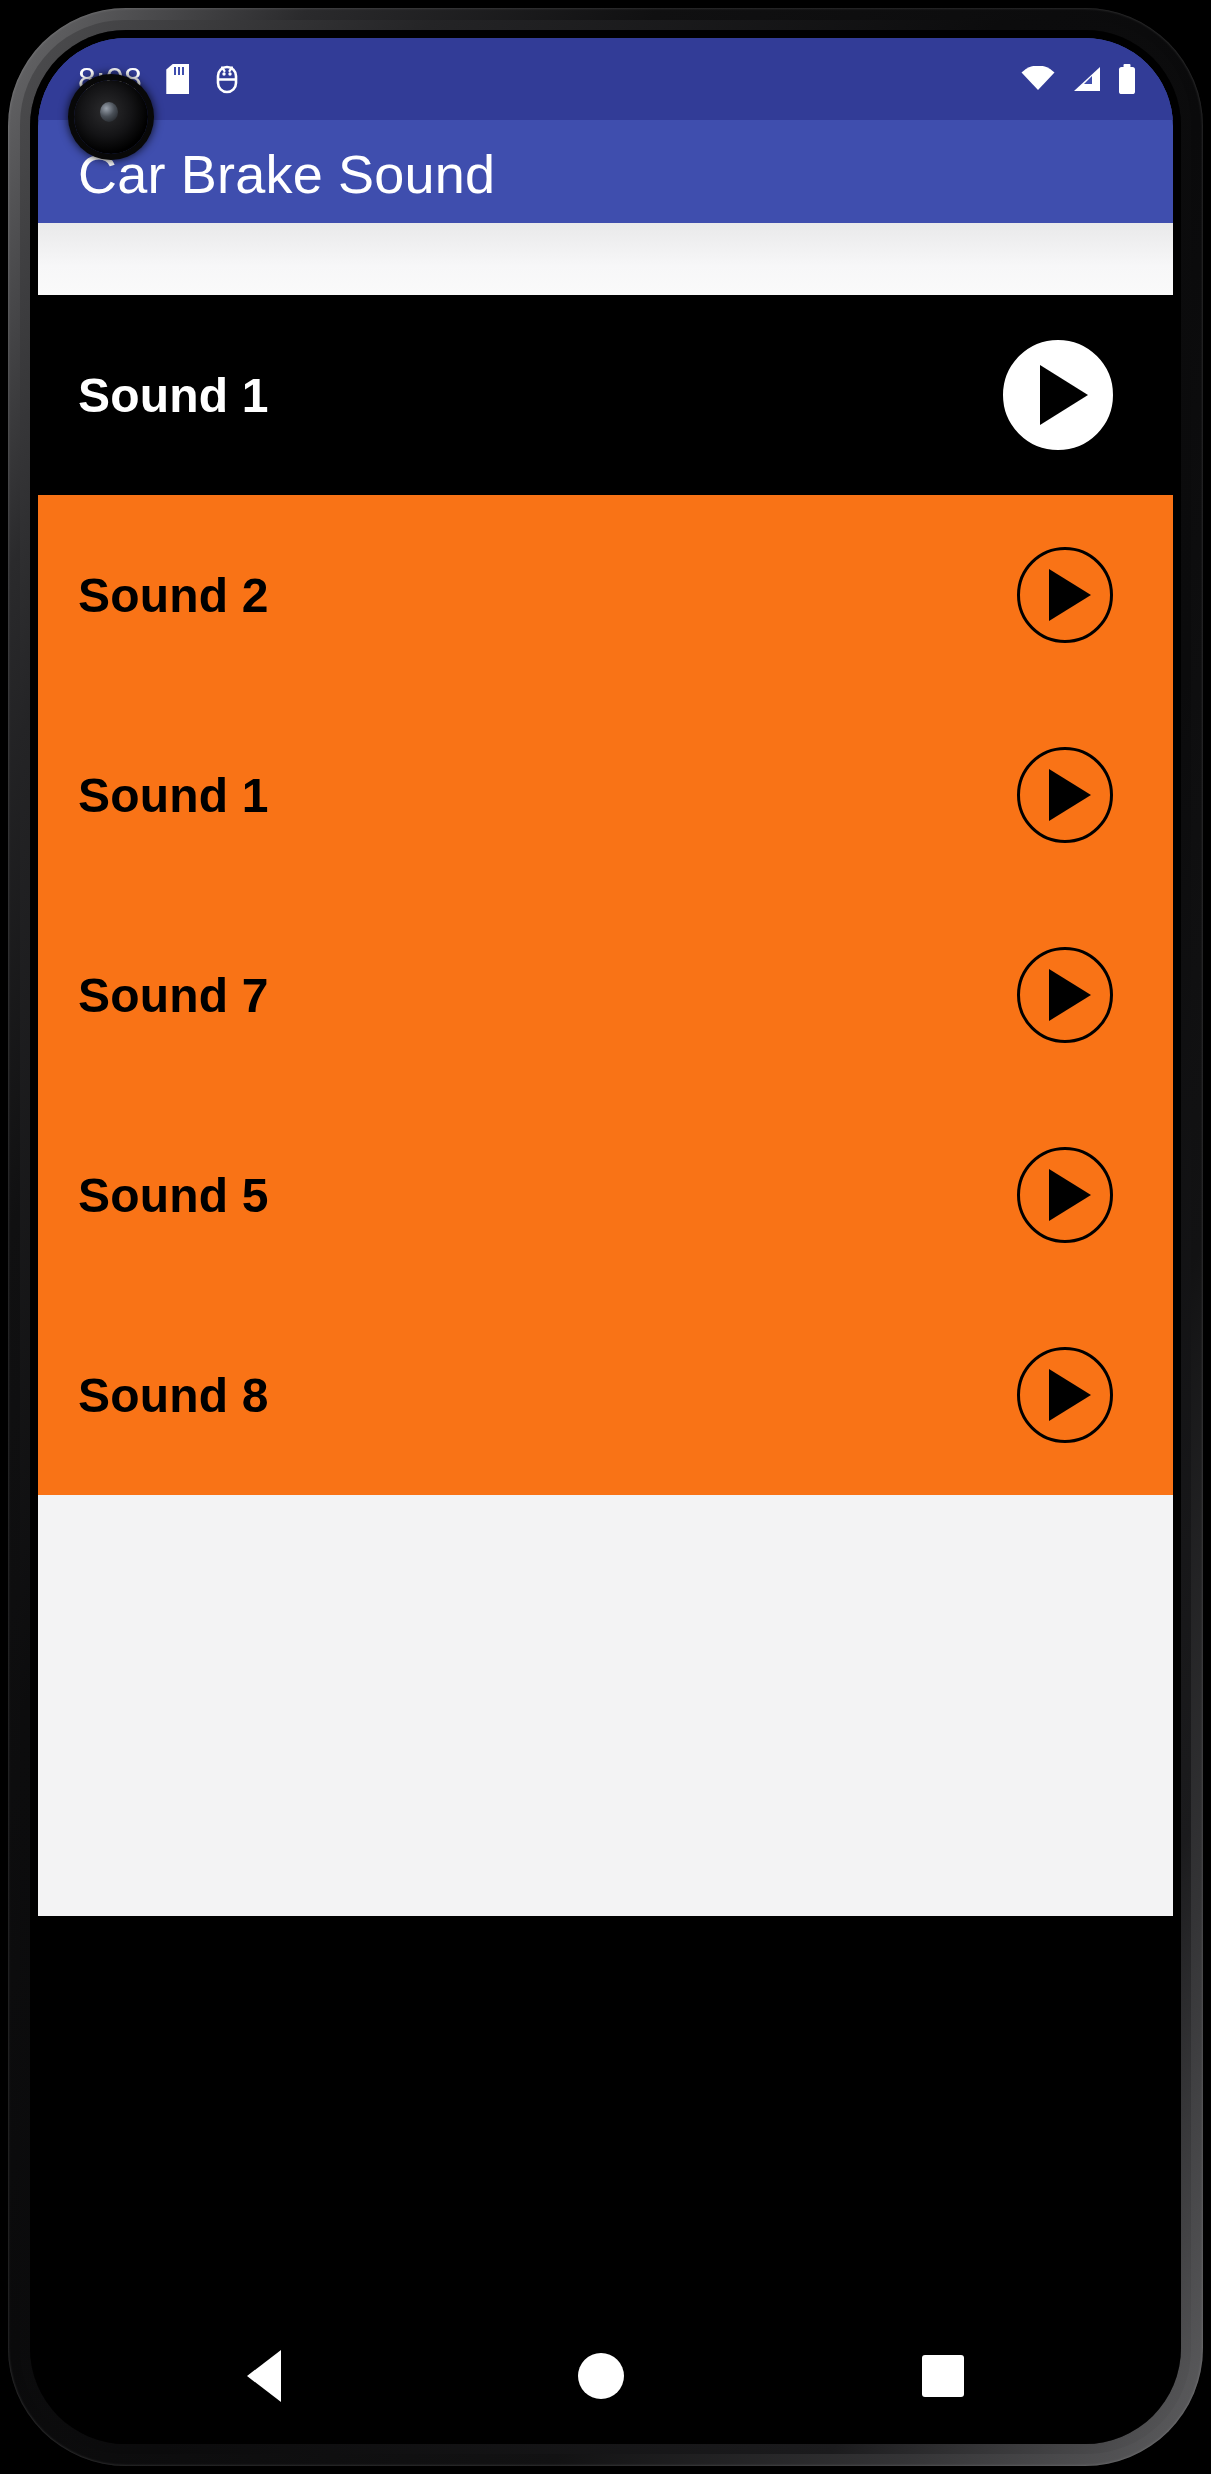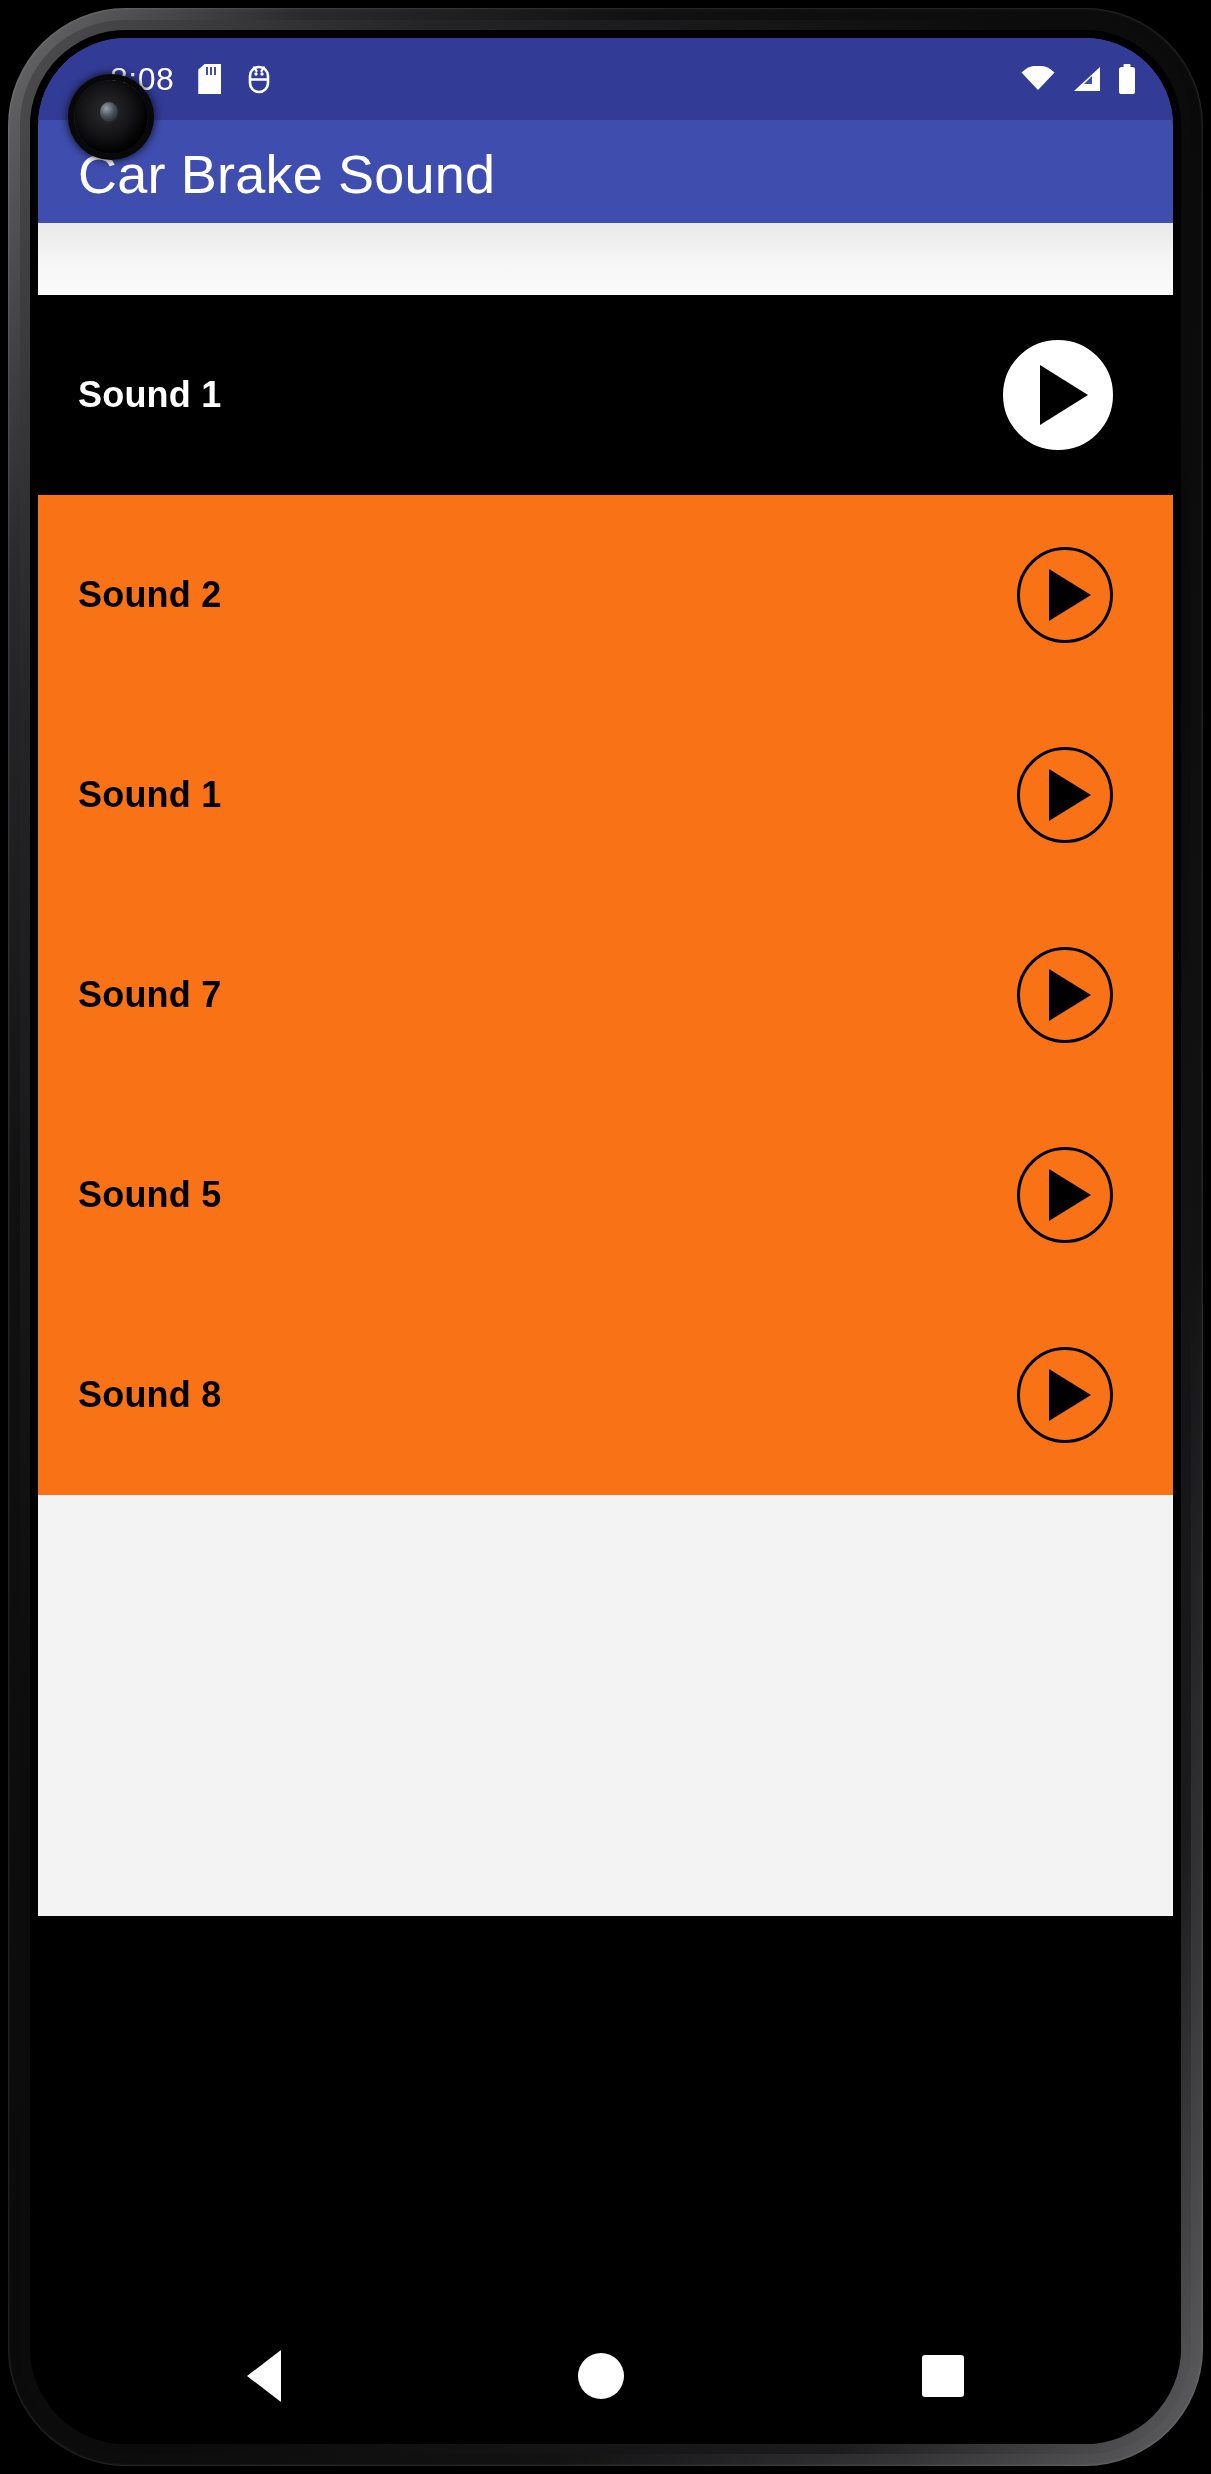--- a/index.html
+++ b/index.html
@@ -60,21 +60,21 @@
     background:#323c97;
   }
   .statusbar{
     position:absolute; left:0; top:0;
     width:100%; height:82px;
     display:flex; align-items:center;
     padding:0 36px 0 40px;
     color:#fff;
   }
   .sb-left{ display:flex; align-items:center; gap:24px; }
-  .sb-time{ font-size:32px; font-weight:400; letter-spacing:.5px;margin-left:32px; }
+  .sb-time{ font-size:32px; font-weight:400; letter-spacing:.5px; }
   .sb-right{ margin-left:auto; display:flex; align-items:center; gap:15px; }
 
   .icon-sdcard{
     width:23px; height:30px; position:relative;
     background:#fff;
     clip-path:polygon(28% 0,100% 0,100% 100%,0 100%,0 18%);
   }
   .icon-sdcard::after{
     content:""; position:absolute; right:3px; top:3px;
     width:12px; height:8px;
@@ -124,21 +124,21 @@
   }
   .row{
     position:relative;
     height:200px;
     display:flex; align-items:center;
     padding:0 60px 0 40px;
     background:#f97316;
   }
   .row.selected{ background:#000; }
   .row-label{
-    font-size:36px; font-weight:700; color:#000;
+    font-size:48px; font-weight:700; color:#000;
     letter-spacing:.2px;
   }
   .row.selected .row-label{ color:#fff; }
   .play-btn{
     margin-left:auto;
     width:96px; height:96px; border-radius:50%;
     border:3px solid #000;
     background:transparent;
     display:flex; align-items:center; justify-content:center;
   }

